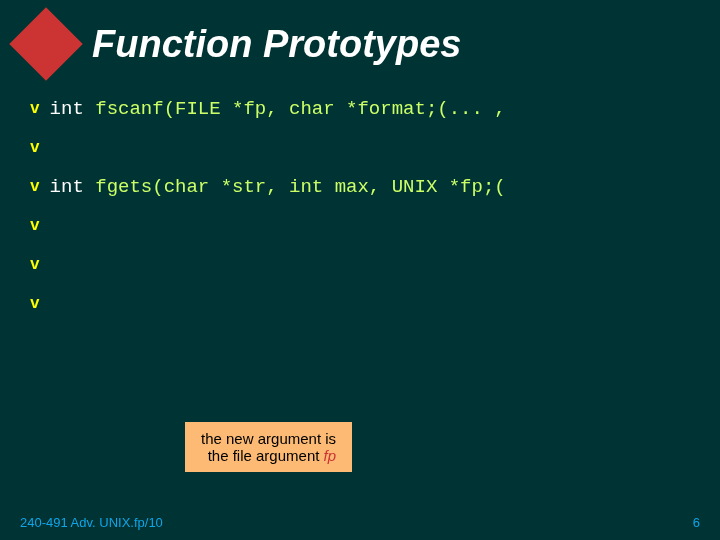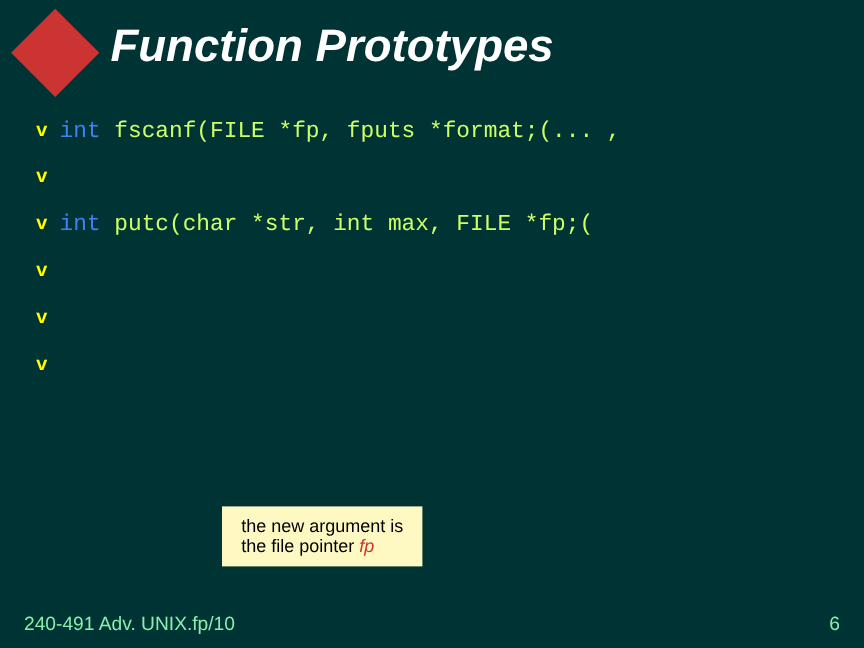--- a/index.html
+++ b/index.html
@@ -8,21 +8,21 @@
       height: 540px;
       background-color: #003333;
       font-family: 'Courier New', Courier, monospace;
       overflow: hidden;
       position: relative;
     }
 
     
     #title-area {
       display: flex;
-      align-items: flex-start;
+      align-items: center;
       padding: 18px 30px 10px 20px;
     }
 
     #title-diamond {
       width: 52px;
       height: 52px;
       background-color: #cc3333;
       transform: rotate(45deg);
       flex-shrink: 0;
       margin-right: 20px;
@@ -57,88 +57,88 @@
     }
 
     .code-text {
       color: #ccff66;
       font-size: 19px;
       font-family: 'Courier New', Courier, monospace;
       white-space: pre;
     }
 
     .keyword {
-      color: #3b82f6;
+      color: #ffffff;
     }
 
     
     #tooltip-box {
       position: absolute;
       bottom: 68px;
       left: 185px;
-      background-color: #fef9c3;
+      background-color: #fdba74;
       padding: 8px 16px;
-      text-align: left;
+      text-align: right;
       color: #000000;
       font-size: 15px;
       font-family: Arial, sans-serif;
     }
 
     #tooltip-fp {
       color: #cc3333;
       font-style: italic;
     }
 
     
     #footer {
       position: absolute;
       bottom: 10px;
       left: 20px;
       right: 20px;
       display: flex;
       justify-content: space-between;
-      color: #86efac;
-      font-size: 16px;
+      color: #0ea5e9;
+      font-size: 13px;
       font-family: Arial, sans-serif;
     }
   </style>
 </head>
 <body>
 
 <div id="title-area">
   <div id="title-diamond"></div>
   <span id="page-title">Function Prototypes</span>
 </div>
 
 <div id="content-area">
   <div class="code-line">
     <span class="bullet-v">v</span>
-    <span class="code-text"><span class="keyword">int</span><span> fscanf(FILE *fp, fputs *format;(... ,</span></span>
+    <span class="code-text"><span class="keyword">int</span><span> fscanf(FILE *fp, char *format;(... ,</span></span>
   </div>
   <div class="code-line">
     <span class="bullet-v">v</span>
   </div>
   <div class="code-line">
     <span class="bullet-v">v</span>
-    <span class="code-text"><span class="keyword">int</span><span> putc(char *str, int max, FILE *fp;(</span></span>
+    <span class="code-text"><span class="keyword">int</span><span> fgets(char *str, int max, UNIX *fp;(</span></span>
   </div>
   <div class="code-line">
     <span class="bullet-v">v</span>
   </div>
   <div class="code-line">
     <span class="bullet-v">v</span>
   </div>
   <div class="code-line">
     <span class="bullet-v">v</span>
   </div>
 </div>
 
 <div id="tooltip-box">
   <div>the new argument is</div>
   <div>
-    <span>the file pointer </span><span id="tooltip-fp">fp</span>
+    <span>the file argument </span><span id="tooltip-fp">fp</span>
   </div>
 </div>
 
 <div id="footer">
   <span>240-491 Adv. UNIX.fp/10</span>
   <span>6</span>
 </div>
 
 </body></html>

